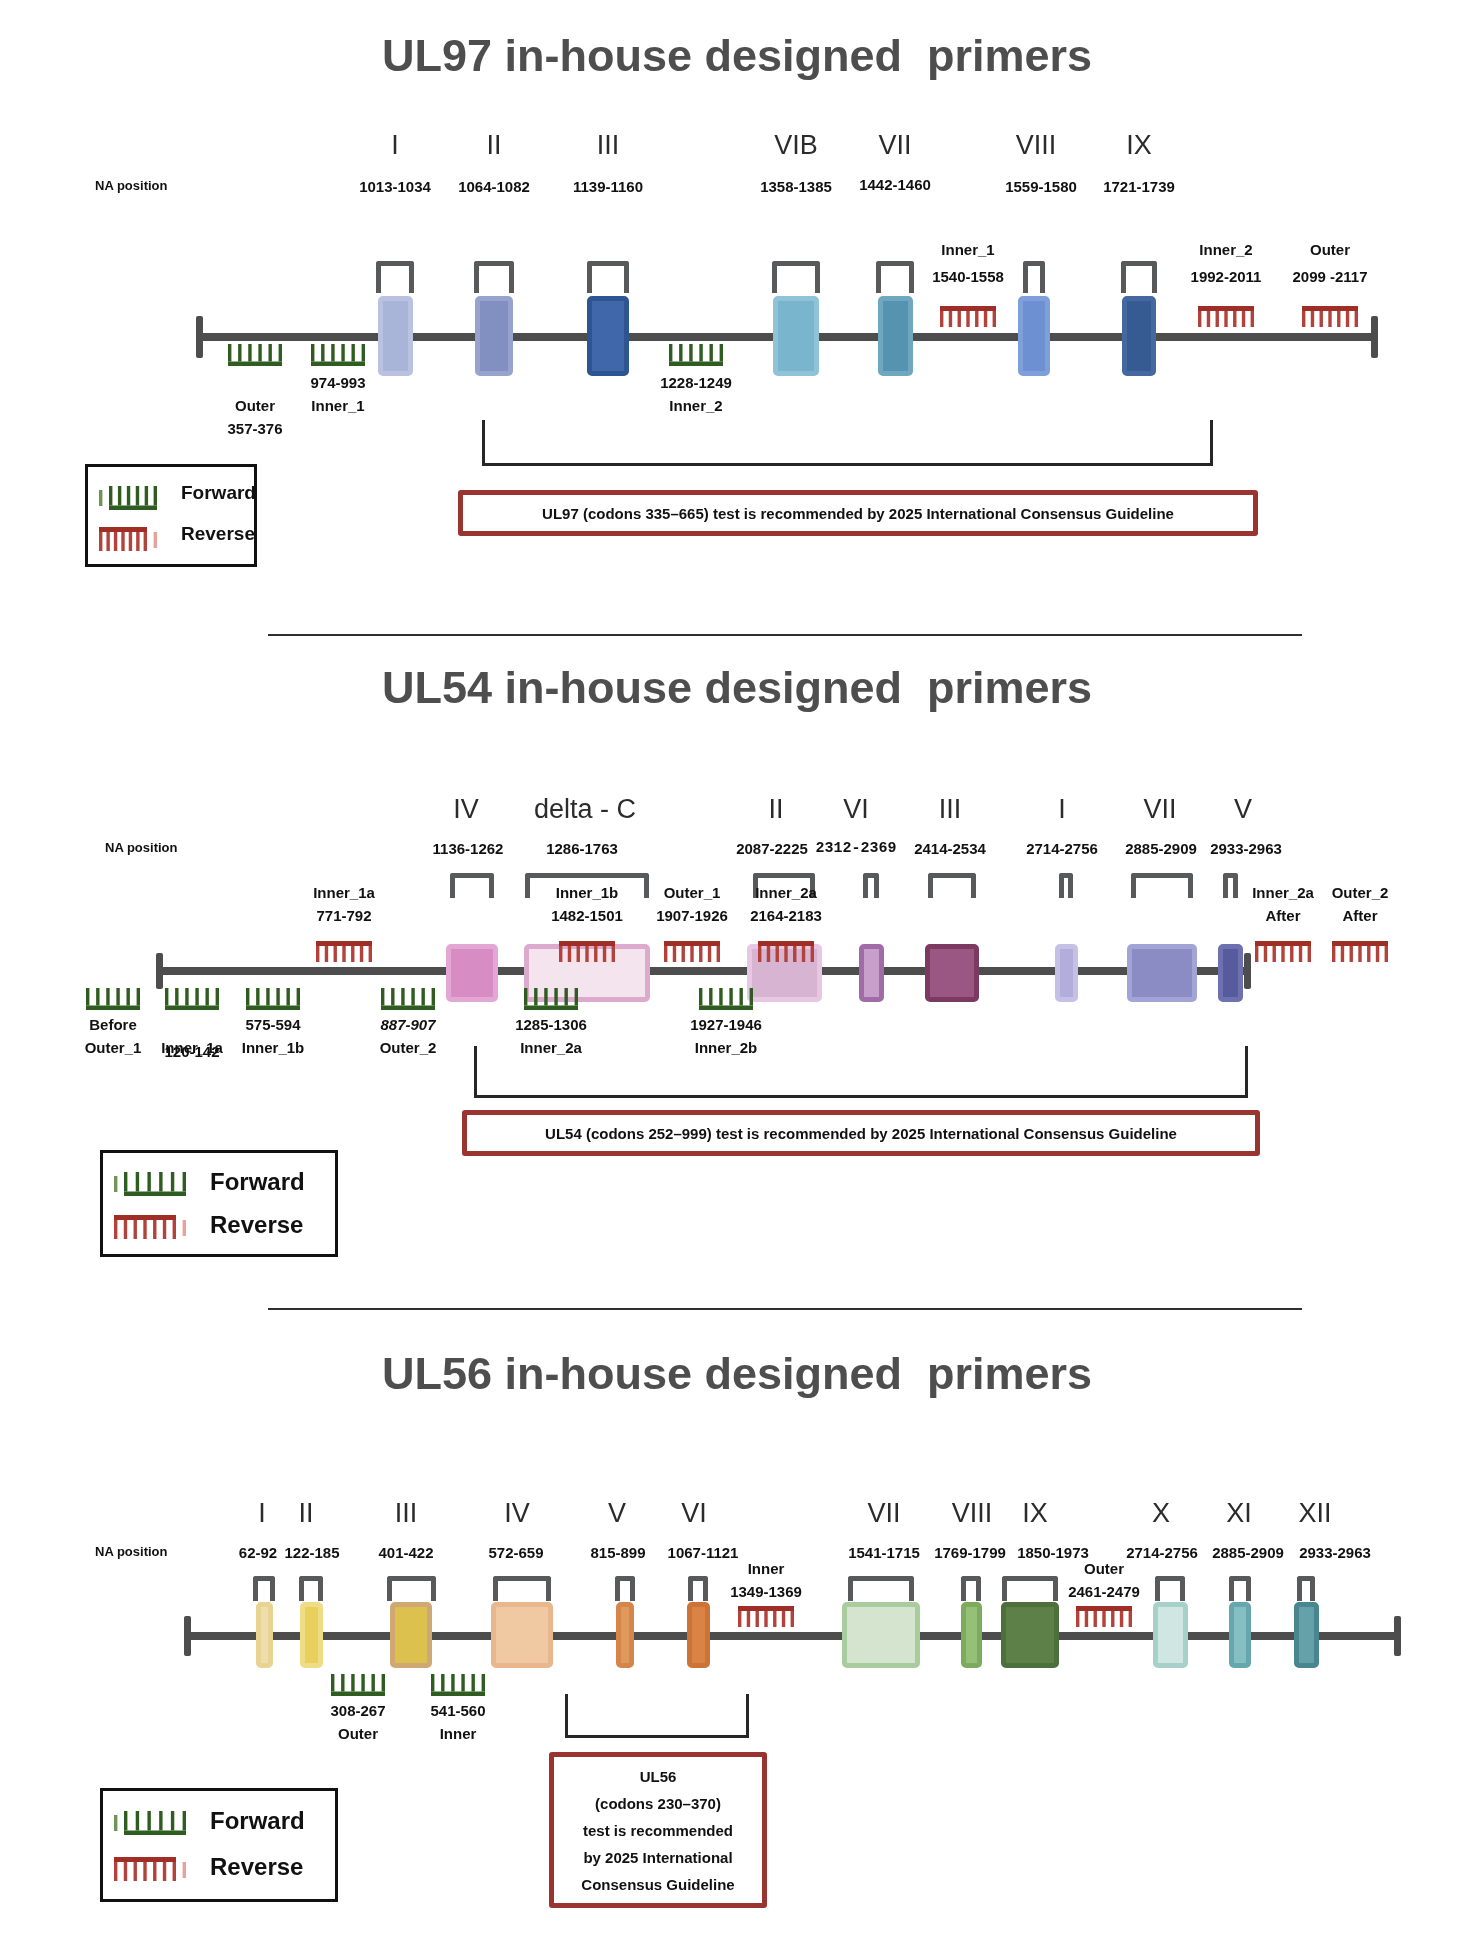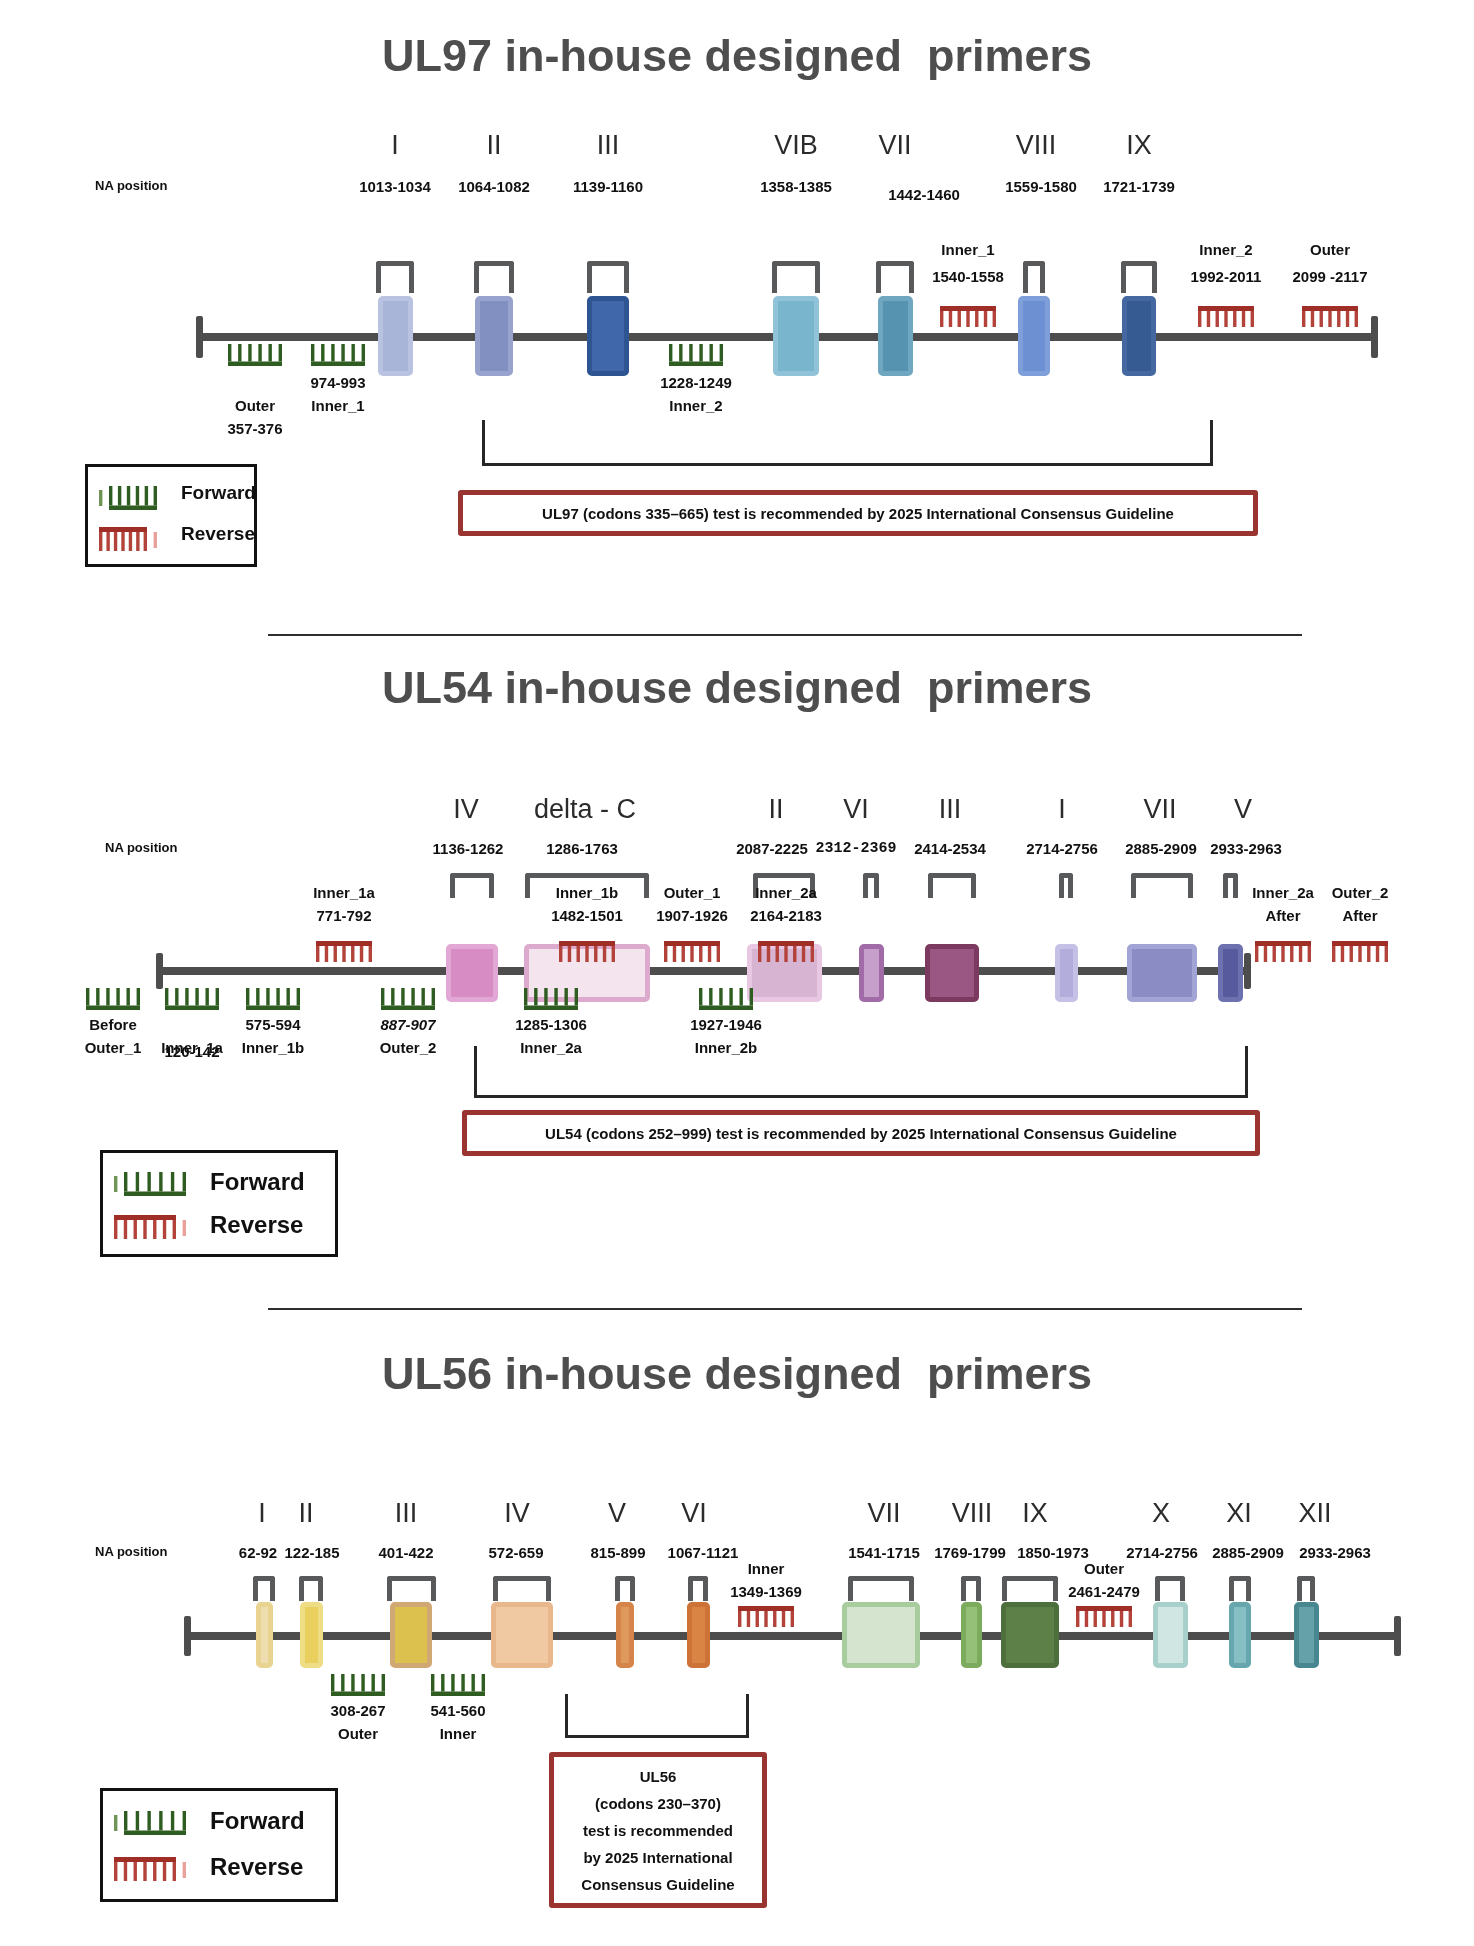--- a/index.html
+++ b/index.html
@@ -43,21 +43,21 @@
     <div class="t box" style="left: 475px; top: 296px; width: 38px; height: 80px; background: rgb(130, 144, 193); border: 5px solid rgb(151, 163, 205);"></div>
     <div class="t num" style="left: 608px; top: 130px;">III</div>
     <div class="t pos" style="left: 608px; top: 178px;">1139-1160</div>
     <div class="t bracket" style="left: 587px; top: 261px; width: 42px; height: 32px;"></div>
     <div class="t box" style="left: 587px; top: 296px; width: 42px; height: 80px; background: rgb(64, 103, 170); border: 5px solid rgb(46, 84, 146);"></div>
     <div class="t num" style="left: 796px; top: 130px;">VIB</div>
     <div class="t pos" style="left: 796px; top: 178px;">1358-1385</div>
     <div class="t bracket" style="left: 772px; top: 261px; width: 48px; height: 32px;"></div>
     <div class="t box" style="left: 773px; top: 296px; width: 46px; height: 80px; background: rgb(121, 182, 206); border: 5px solid rgb(144, 195, 215);"></div>
     <div class="t num" style="left: 895px; top: 130px;">VII</div>
-    <div class="t pos" style="left: 895px; top: 186px; margin-left: 29px;">1442-1460</div>
+    <div class="t pos" style="left: 895px; top: 176px;">1442-1460</div>
     <div class="t bracket" style="left: 876px; top: 261px; width: 38px; height: 32px;"></div>
     <div class="t box" style="left: 877.5px; top: 296px; width: 35px; height: 80px; background: rgb(85, 147, 176); border: 5px solid rgb(110, 167, 191);"></div>
     <div class="t num" style="left: 1036px; top: 130px;">VIII</div>
     <div class="t pos" style="left: 1041px; top: 178px;">1559-1580</div>
     <div class="t bracket" style="left: 1023px; top: 261px; width: 22px; height: 32px;"></div>
     <div class="t box" style="left: 1018px; top: 296px; width: 32px; height: 80px; background: rgb(108, 144, 210); border: 5px solid rgb(127, 159, 218);"></div>
     <div class="t num" style="left: 1139px; top: 130px;">IX</div>
     <div class="t pos" style="left: 1139px; top: 178px;">1721-1739</div>
     <div class="t bracket" style="left: 1121px; top: 261px; width: 36px; height: 32px;"></div>
     <div class="t box" style="left: 1122px; top: 296px; width: 34px; height: 80px; background: rgb(54, 90, 146); border: 5px solid rgb(68, 104, 159);"></div>

